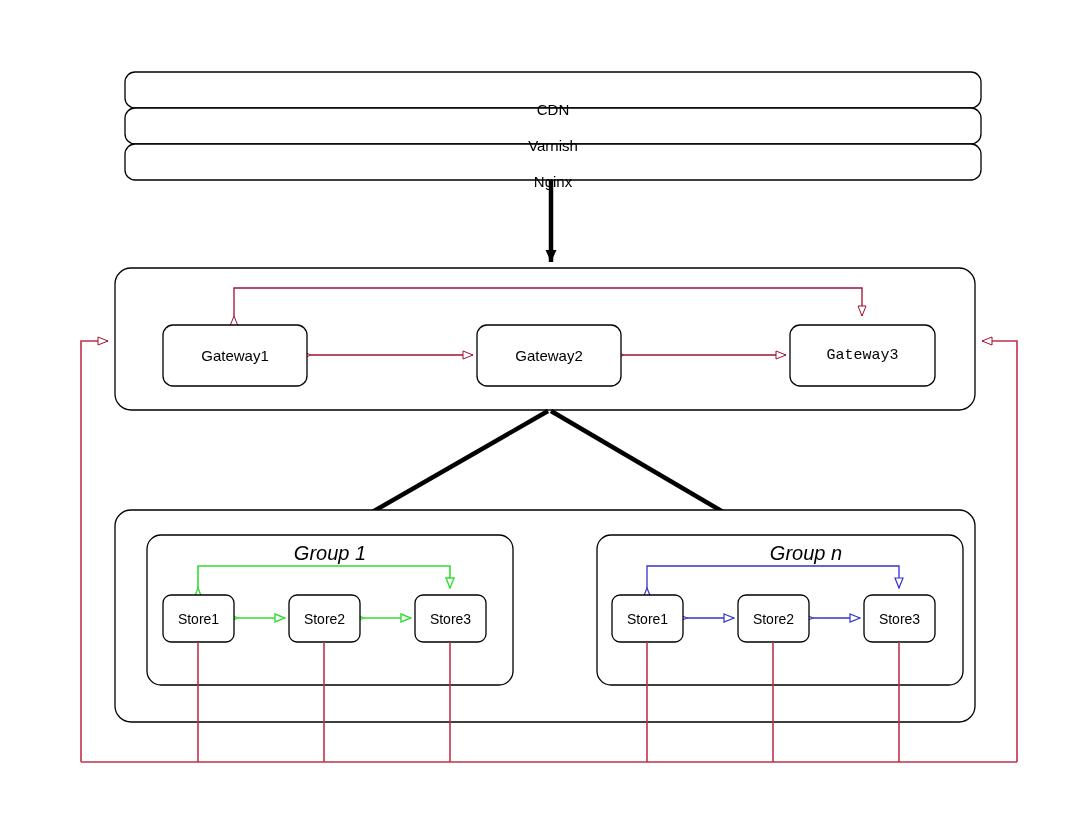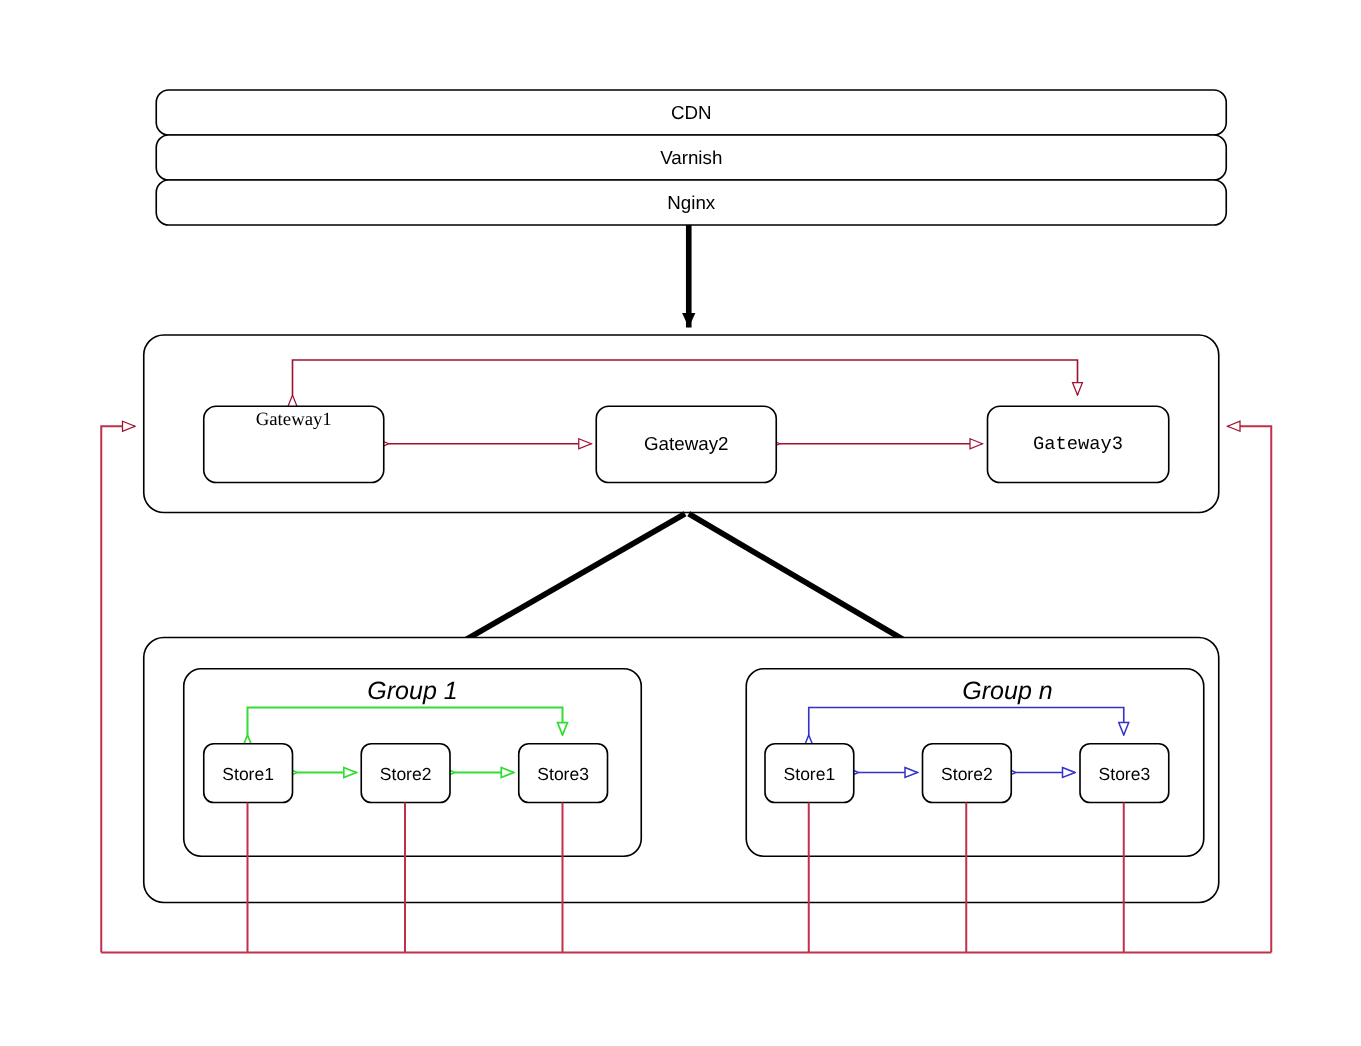--- a/index.html
+++ b/index.html
@@ -11,21 +11,21 @@
   #canvas{position:absolute;left:0;top:0;width:1089px;height:837px;}
   svg.layer{position:absolute;left:0;top:0;width:1089px;height:837px;}
 
   .node-label{
     position:absolute;
     display:flex;align-items:center;justify-content:center;
     font-size:15px;color:#000000;
     pointer-events:none;
     white-space:nowrap;
   }
-  .tier-label{font-size:15px;}
+  .tier-label{font-size:15px;margin-top:19px;}
   .gw-label{font-size:15px;}
   .store-label{font-size:14px;}
   .group-label{font-size:20px;font-style:italic;}
 </style>
 </head>
 <body>
 
 <div id="canvas">
 
   <svg class="layer" viewBox="0 0 1089 837">
@@ -122,21 +122,21 @@
       <path d="M81,762 L81,341 L108,341" marker-end="url(#ah-crimson-r)"></path>
 
       <path d="M1017,762 L1017,341 L982,341" marker-end="url(#ah-crimson-l)"></path>
     </g>
   </svg>
 
   <div class="node-label tier-label" style="left:125px;top:72px;width:856px;height:36px;">CDN</div>
   <div class="node-label tier-label" style="left:125px;top:108px;width:856px;height:36px;">Varnish</div>
   <div class="node-label tier-label" style="left:125px;top:144px;width:856px;height:36px;">Nginx</div>
 
-  <div class="node-label gw-label" style="left:163px;top:306px;width:144px;height:61px;font-family:Liberation Serif, serif;">Gateway1</div>
+  <div class="node-label gw-label" style="left:163px;top:325px;width:144px;height:61px;">Gateway1</div>
   <div class="node-label gw-label" style="left:477px;top:325px;width:144px;height:61px;">Gateway2</div>
   <div class="node-label gw-label" style="left:790px;top:325px;width:145px;height:61px;font-family:Liberation Mono, monospace;">Gateway3</div>
 
   <div class="node-label group-label" style="left:147px;top:542px;width:366px;height:22px;">Group 1</div>
   <div class="node-label store-label" style="left:163px;top:595px;width:71px;height:47px;">Store1</div>
   <div class="node-label store-label" style="left:289px;top:595px;width:71px;height:47px;">Store2</div>
   <div class="node-label store-label" style="left:415px;top:595px;width:71px;height:47px;">Store3</div>
 
   <div class="node-label group-label" style="left:597px;top:542px;width:418px;height:22px;">Group n</div>
   <div class="node-label store-label" style="left:612px;top:595px;width:71px;height:47px;">Store1</div>

